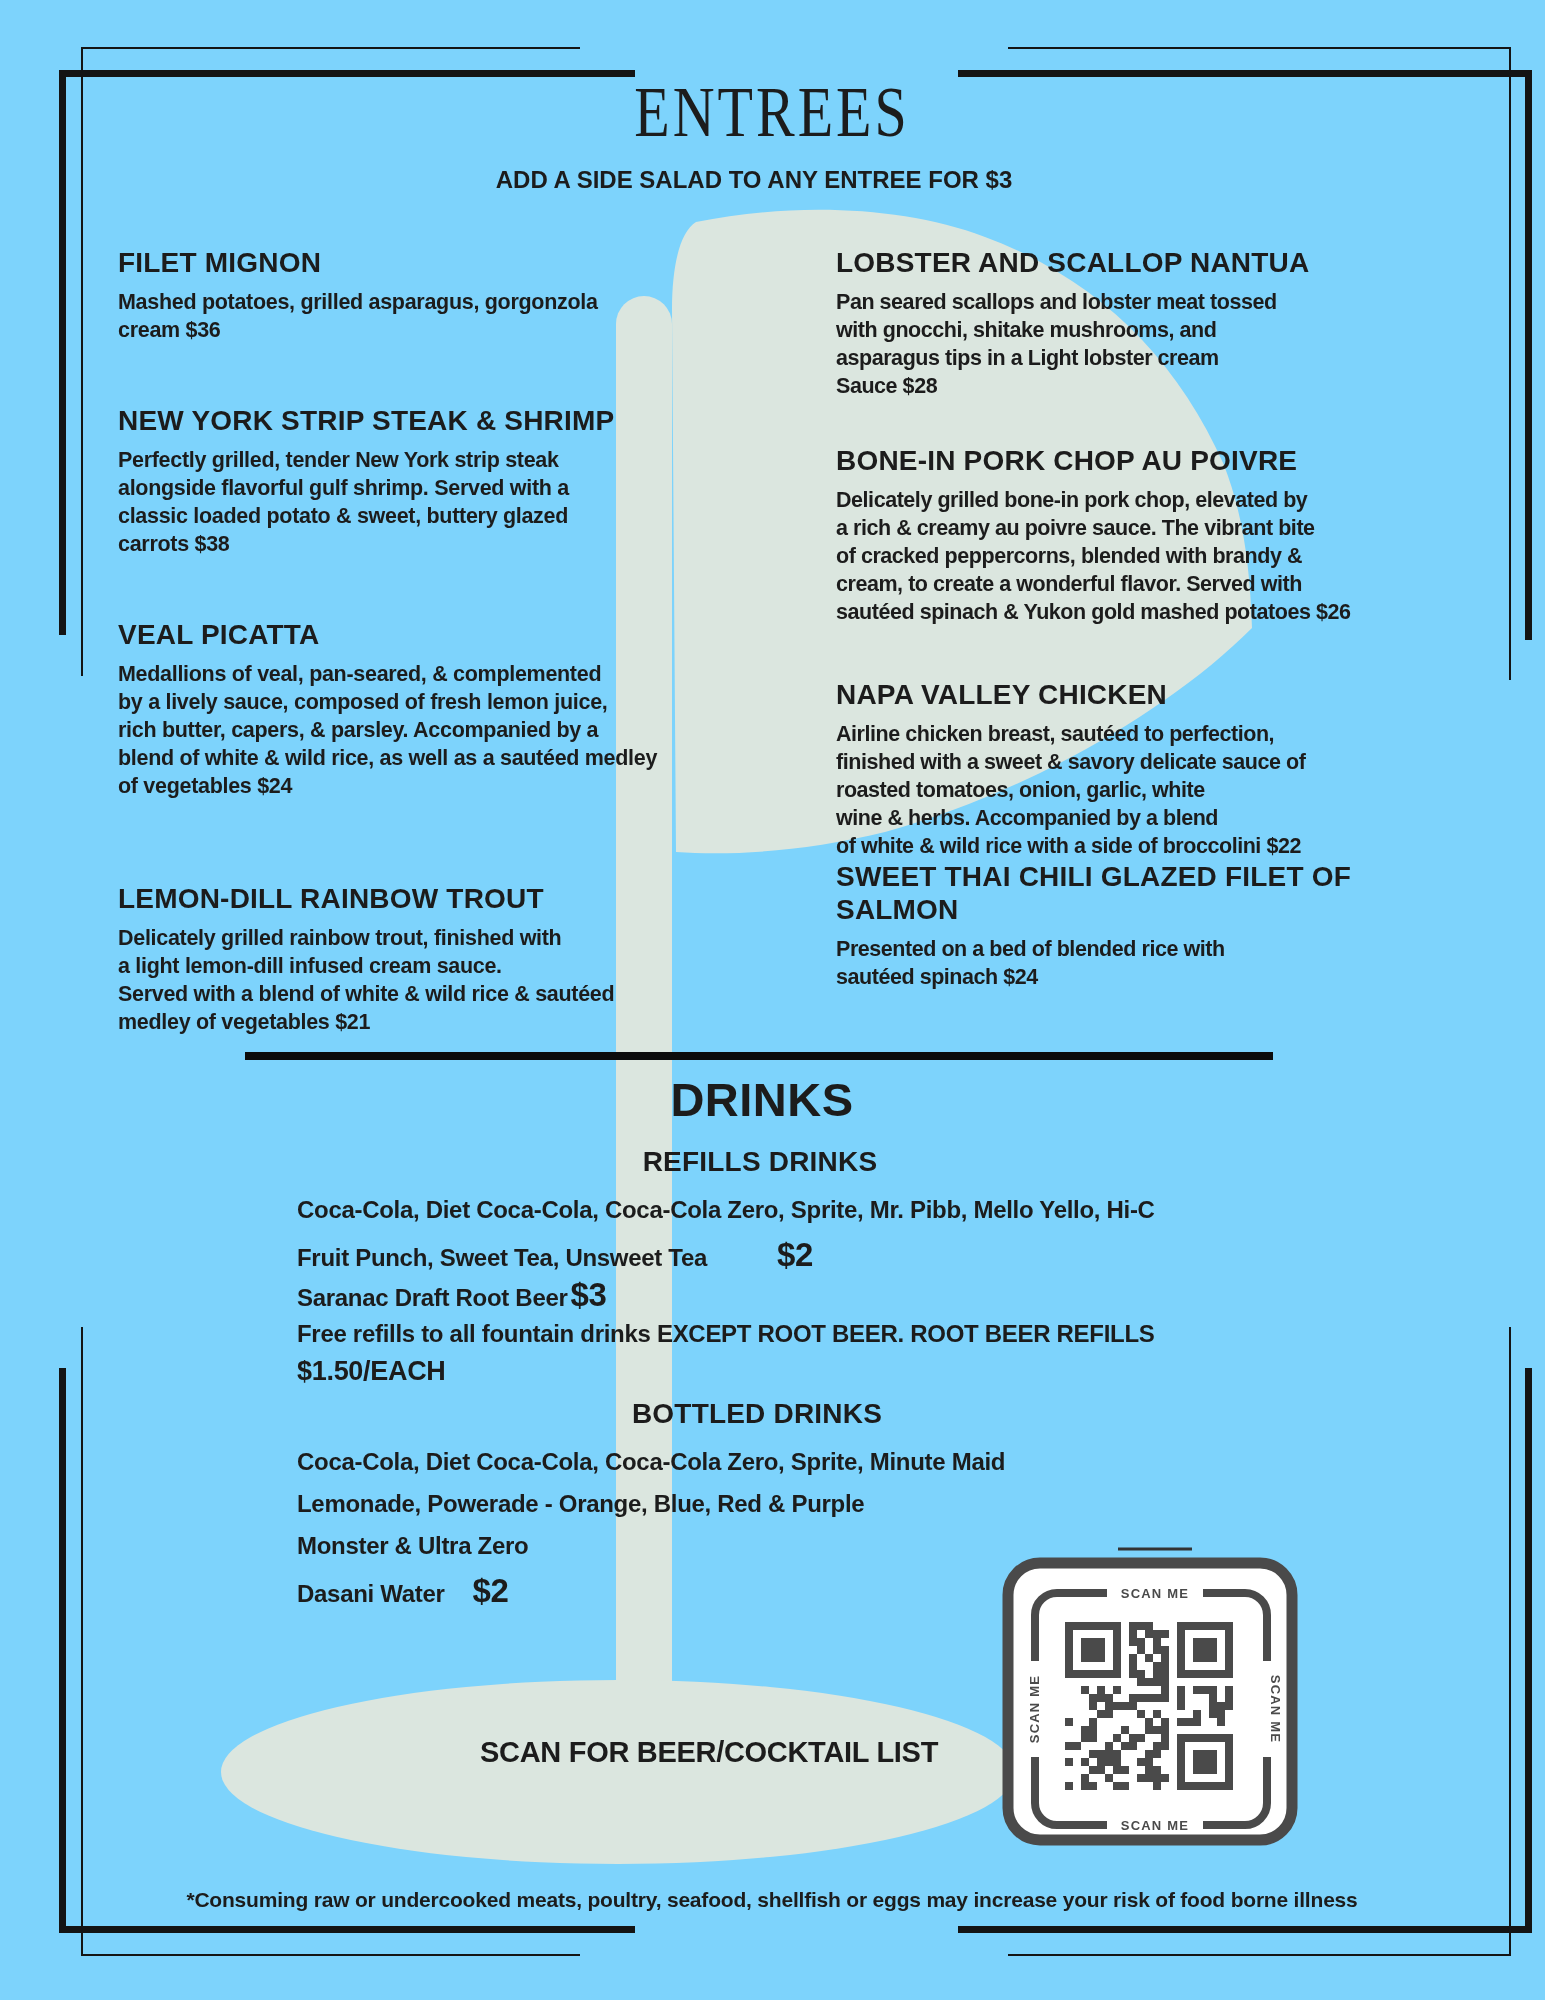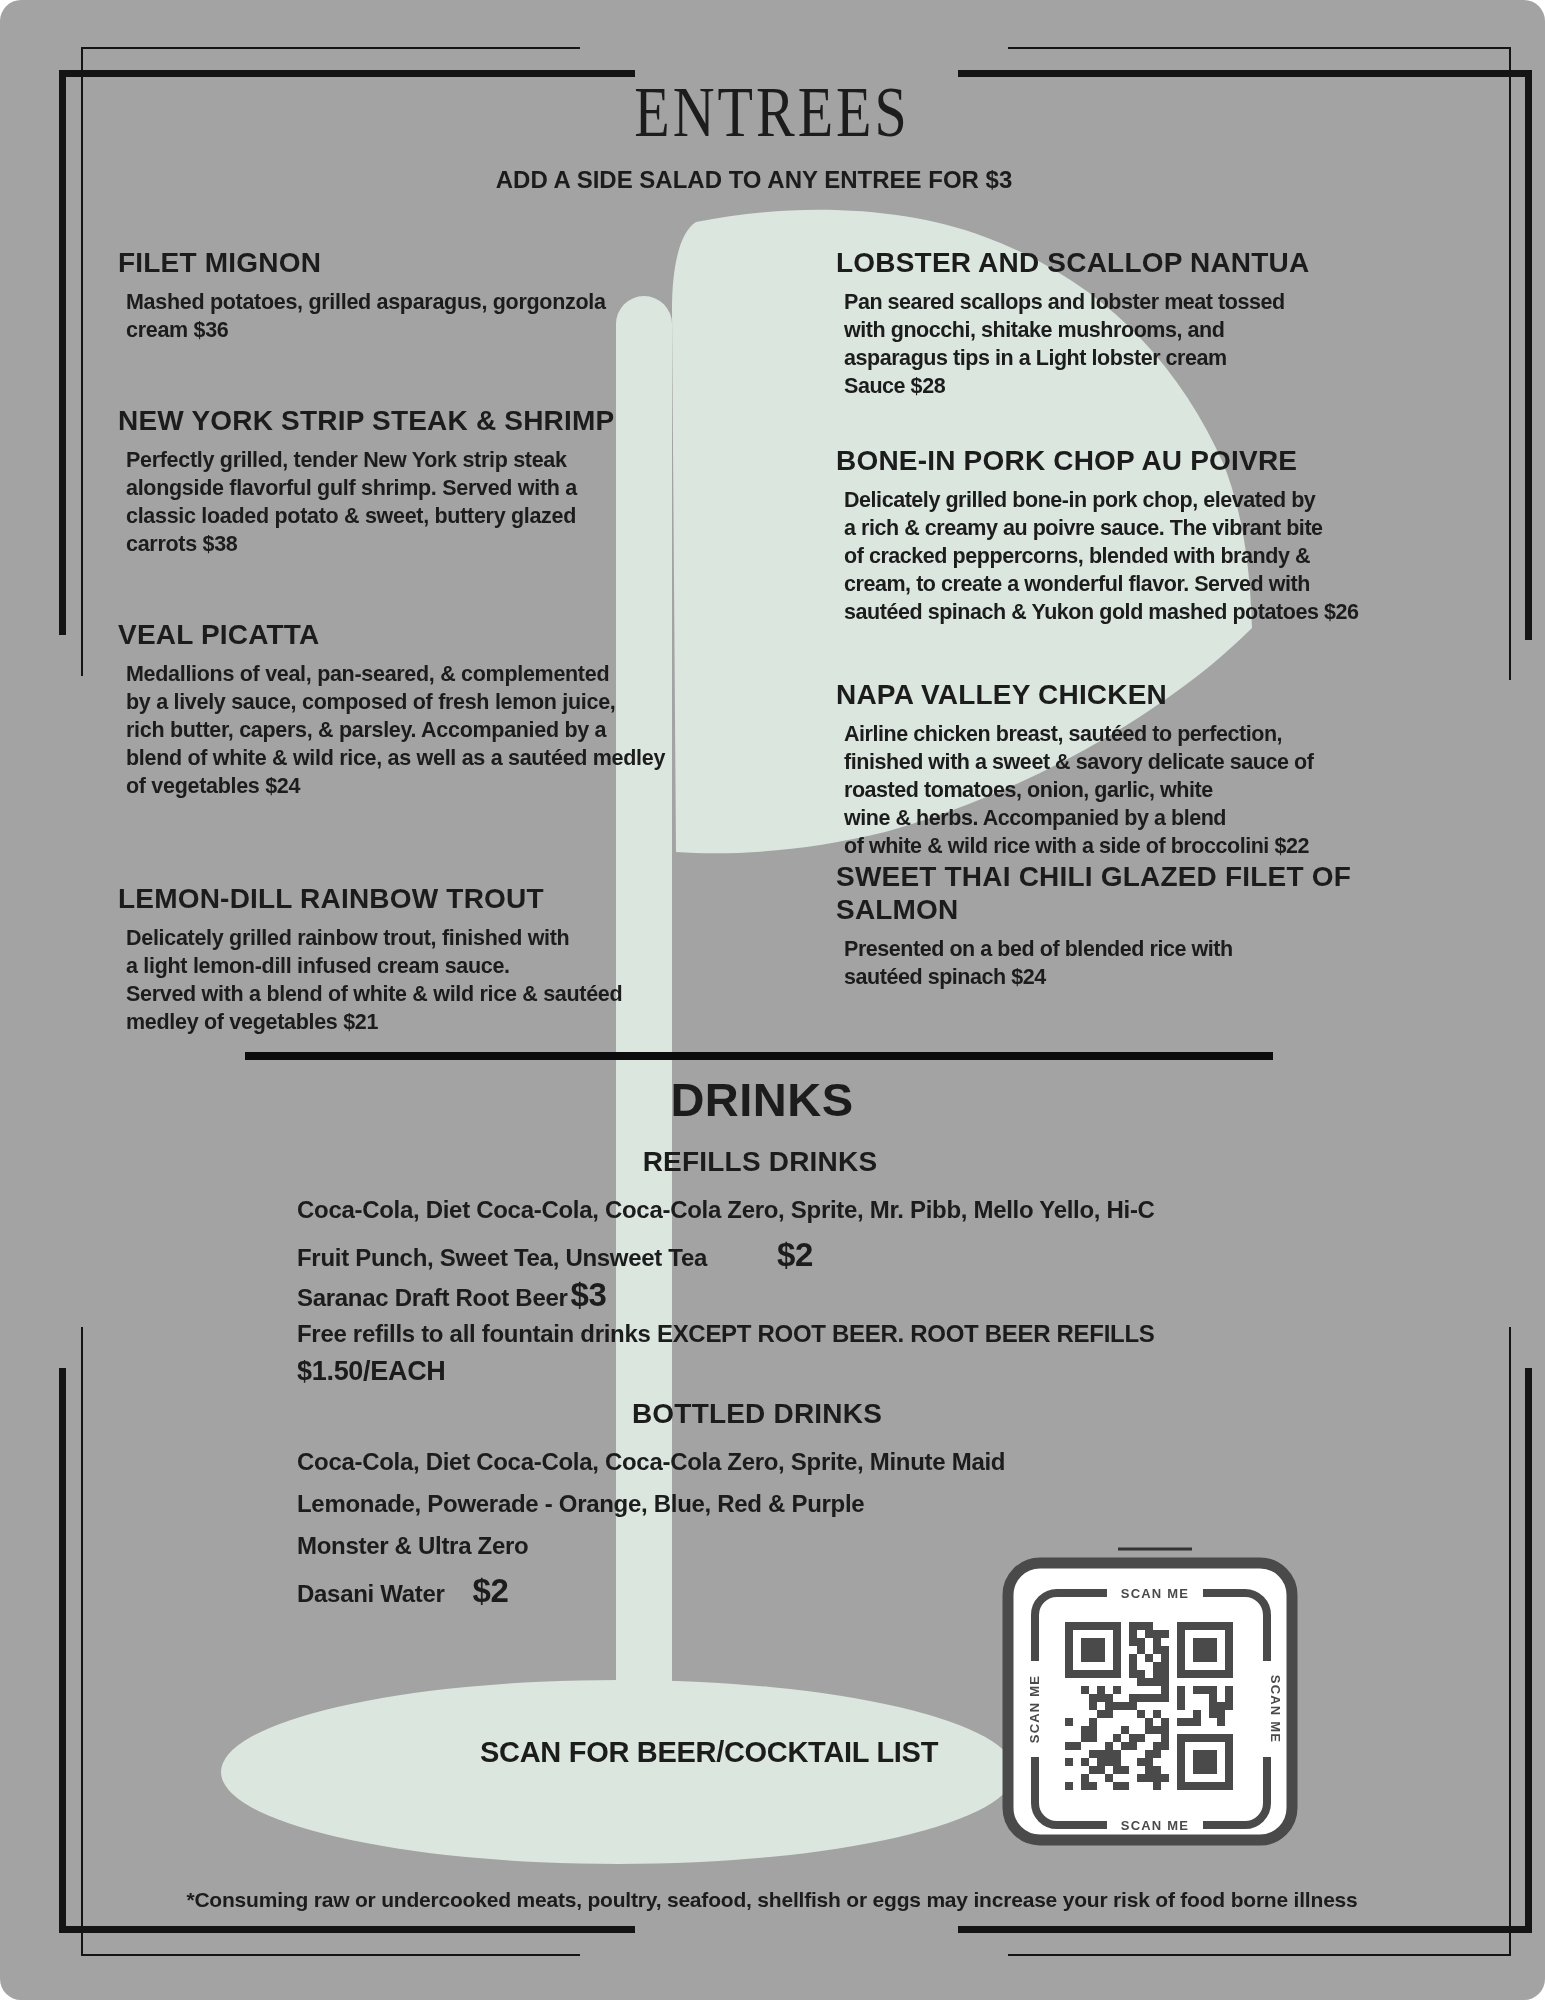--- a/index.html
+++ b/index.html
@@ -1,37 +1,37 @@
 <!DOCTYPE html>
 <html><head>
 <meta charset="utf-8">
 <style>
   html,body{margin:0;padding:0;background:#ffffff;}
   .page{
-    position:relative;width:1545px;height:2000px;background:#a3a3a3;
-    font-family:"Liberation Sans",sans-serif;color:#1c1c1c;overflow:hidden;border-radius:21px;
+    position:relative;width:1545px;height:2000px;background:#7dd3fc;
+    font-family:"Liberation Sans",sans-serif;color:#1c1c1c;overflow:hidden;
   }
   .wm{position:absolute;left:0;top:0;z-index:0;}
   .fline{position:absolute;background:#141414;z-index:1;}
   .txt{position:absolute;z-index:2;}
   
   .entrees-title{top:70px;left:772px;transform:translateX(-50%);}
   .entrees-title span{
     display:inline-block;font-family:"Liberation Serif",serif;font-weight:400;
     font-size:58px;letter-spacing:3px;transform:scaleY(1.25);transform-origin:top center;
   }
   .subtitle{top:166px;left:754px;transform:translateX(-50%);
     font-size:24px;font-weight:bold;letter-spacing:0;white-space:nowrap;}
   
   .item{position:absolute;width:710px;z-index:2;}
   .col-left{left:118px;}
   .col-right{left:836px;}
   .item h3{margin:12px 0 9px 0;font-size:28px;line-height:33px;font-weight:bold;
     letter-spacing:.2px;white-space:pre-line;}
-  .item p{margin:8px;font-size:21.5px;line-height:28px;font-weight:bold;
+  .item p{margin:0;font-size:21.5px;line-height:28px;font-weight:bold;
     letter-spacing:-0.3px;white-space:pre-line;}
   .col-right p{letter-spacing:-0.45px;}
   
   .divider{left:245px;top:1052px;width:1028px;height:8px;background:#0c0c0c;z-index:2;position:absolute;}
   .drinks-heading{top:1072px;left:762px;transform:translateX(-50%);
     font-size:47px;font-weight:bold;letter-spacing:.5px;white-space:nowrap;}
   .section-heading{font-size:28px;font-weight:bold;letter-spacing:.2px;
     transform:translateX(-50%);white-space:nowrap;}
   .fountain-heading{top:1146px;left:760px;}
   .bottled-heading{top:1398px;left:757px;}

